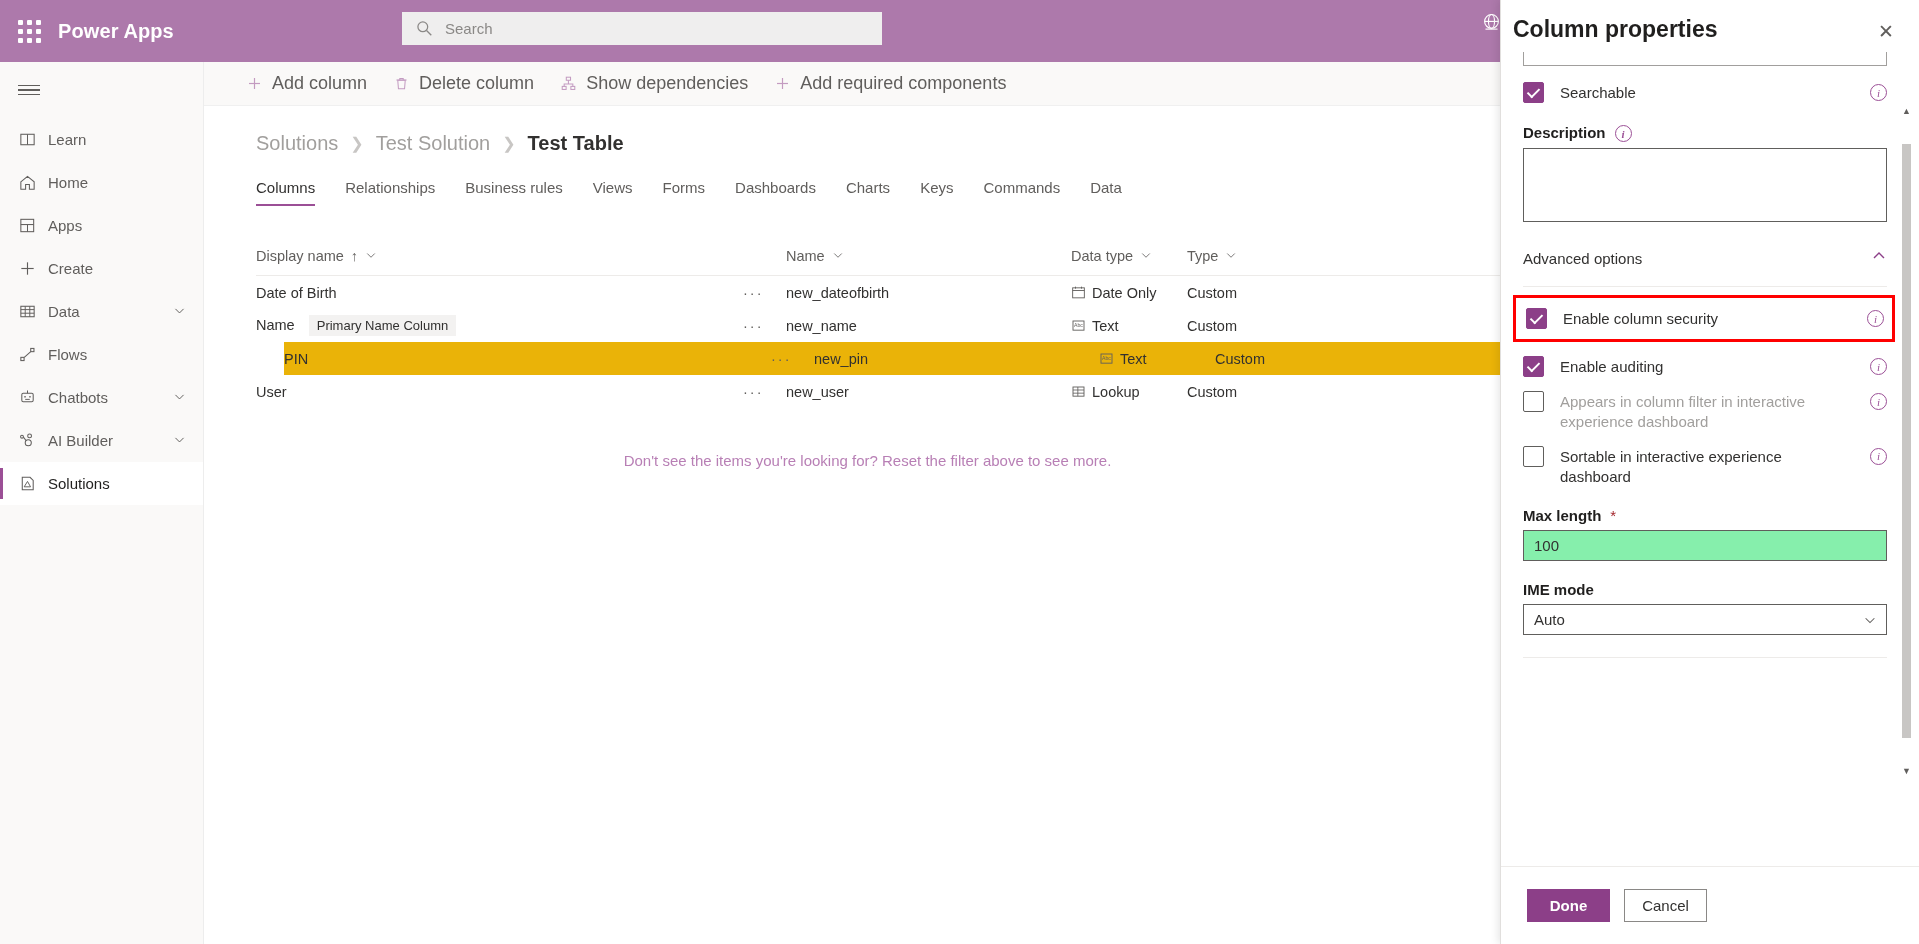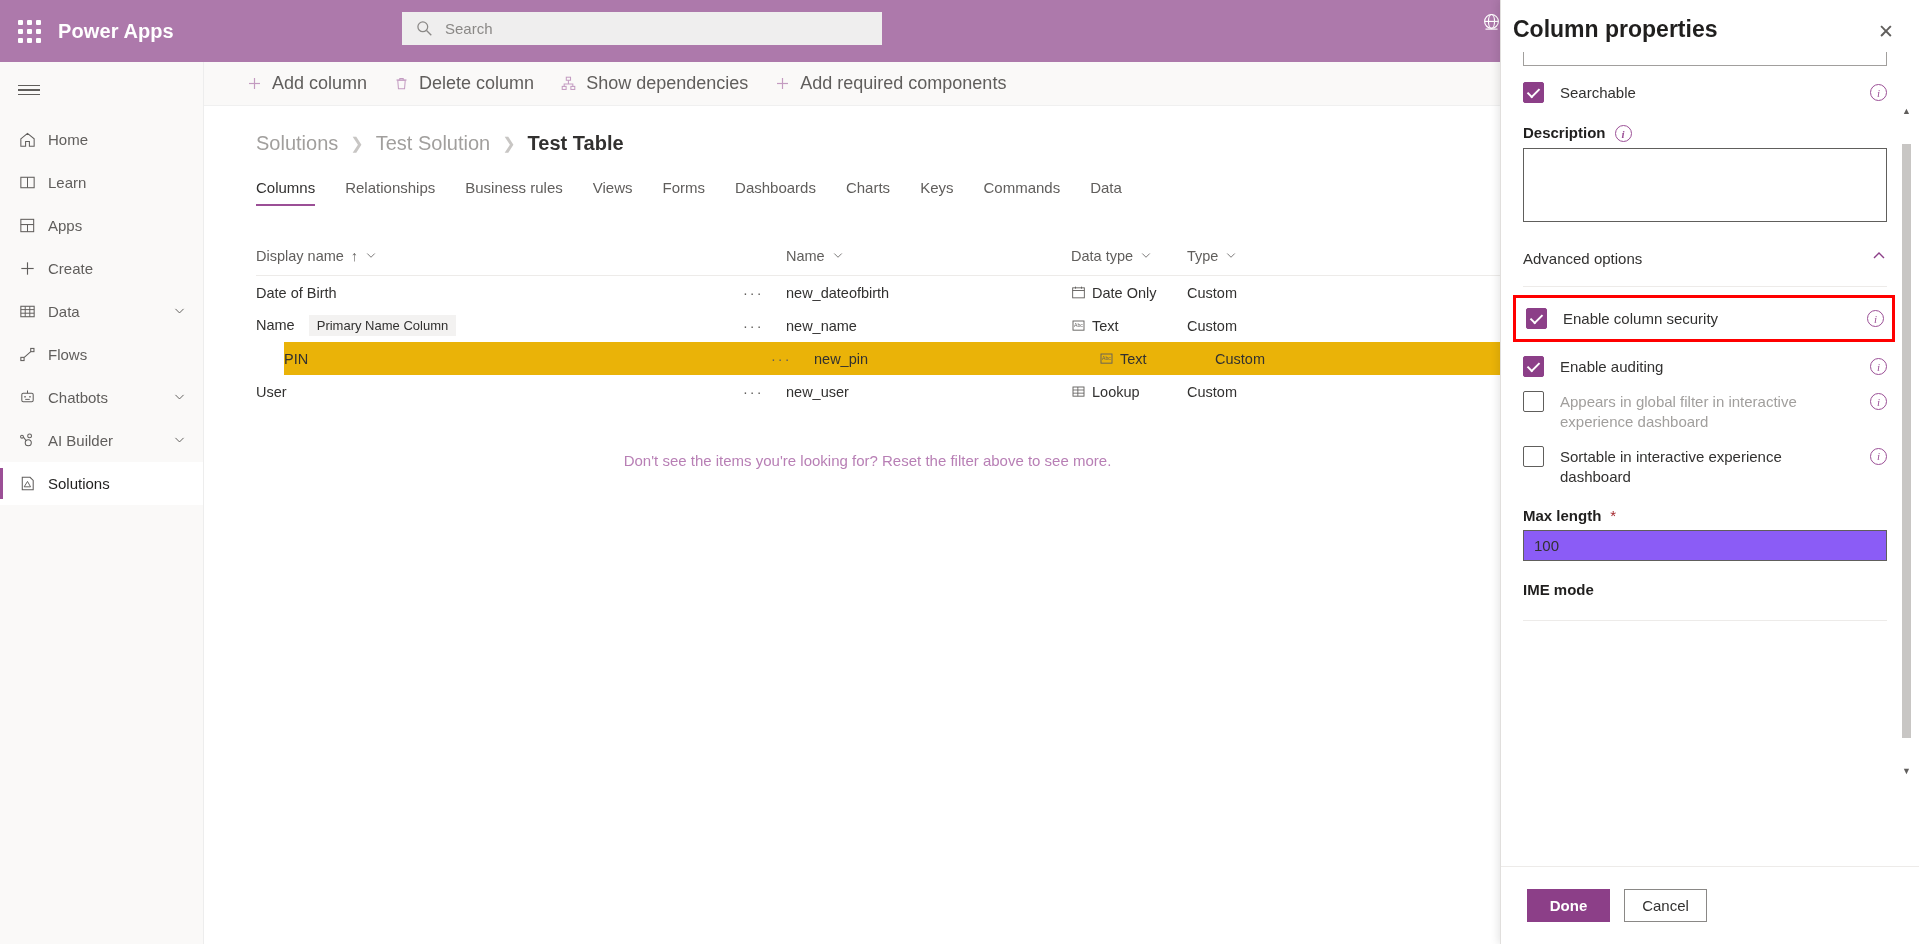--- a/index.html
+++ b/index.html
@@ -170,21 +170,21 @@
   }
   .section-head .t { font-size: 15px; color: #323130; }
   .section-head .c { color: #8c3f88; }
   .highlight-box {
     border: 3px solid #ff0000; margin: 8px -8px 4px -10px; padding: 4px 8px 4px 10px;
   }
   .highlight-box .chk-row { margin: 6px 0; }
   .txtinput {
     width: 100%; height: 31px; border: 1px solid #605e5c; padding: 0 10px;
     font-family: "Liberation Sans", sans-serif; font-size: 15px; color: #323130;
-    outline: none; background: #8b5cf6;
+    outline: none; background: #86efac;
   }
   .selectwrap { position: relative; width: 100%; }
   .selectwrap select {
     width: 100%; height: 31px; border: 1px solid #605e5c; padding: 0 28px 0 10px;
     font-family: "Liberation Sans", sans-serif; font-size: 15px; color: #323130;
     background: #fff; outline: none; appearance: none; cursor: pointer;
   }
   .selectwrap .arrow {
     position: absolute; right: 10px; top: 9px; pointer-events: none; color: #605e5c;
   }
@@ -264,34 +264,34 @@
       <div>
         <span></span>
           <span></span>
           <span></span>
       </div>
     </div>
 
     <div class="nav-item">
       <span class="ico">
         <svg width="19" height="19" viewBox="0 0 20 20">
-            <path d="M3 9.3 10 3.6l7 5.7V17h-5v-5H8v5H3z" fill="none" stroke="currentColor" stroke-width="1.1"></path>
-          </svg>
-      </span>
-      <span>Home</span>
-    </div>
-
-    <div class="nav-item">
-      <span class="ico">
-        <svg width="19" height="19" viewBox="0 0 20 20">
             <rect x="3" y="4.5" width="14" height="11" fill="none" stroke="currentColor" stroke-width="1.1"></rect>
             <line x1="10" y1="4.5" x2="10" y2="15.5" stroke="currentColor" stroke-width="1.1"></line>
           </svg>
       </span>
       <span>Learn</span>
+    </div>
+
+    <div class="nav-item">
+      <span class="ico">
+        <svg width="19" height="19" viewBox="0 0 20 20">
+            <path d="M3 9.3 10 3.6l7 5.7V17h-5v-5H8v5H3z" fill="none" stroke="currentColor" stroke-width="1.1"></path>
+          </svg>
+      </span>
+      <span>Home</span>
     </div>
 
     <div class="nav-item">
       <span class="ico">
         <svg width="19" height="19" viewBox="0 0 20 20">
             <rect x="3" y="3.5" width="13.5" height="13" fill="none" stroke="currentColor" stroke-width="1.1"></rect>
             <line x1="3" y1="9" x2="16.5" y2="9" stroke="currentColor" stroke-width="1.1"></line>
             <line x1="10" y1="9" x2="10" y2="16.5" stroke="currentColor" stroke-width="1.1"></line>
           </svg>
       </span>
@@ -609,38 +609,46 @@
       </div>
 
       <div class="chk-row">
         <div class="chk checked"></div>
         <div class="chk-label">Enable auditing</div>
         <div class="info-ico">i</div>
       </div>
 
       <div class="chk-row">
         <div class="chk"></div>
-        <div class="chk-label disabled">Appears in global filter in interactive experience dashboard</div>
+        <div class="chk-label disabled">Appears in column filter in interactive experience dashboard</div>
         <div class="info-ico">i</div>
       </div>
 
       <div class="chk-row">
         <div class="chk"></div>
         <div class="chk-label">Sortable in interactive experience dashboard</div>
         <div class="info-ico">i</div>
       </div>
 
       <div class="field-label">
         <span>Max length</span>
         <span class="req">*</span>
       </div>
       <input class="txtinput" type="text" value="100" style="">
 
       <div class="field-label">
         <span>IME mode</span>
+      </div>
+      <div class="selectwrap">
+        <select><option value="Auto">Auto</option><option value="Inactive">Inactive</option><option value="Active">Active</option><option value="Disabled">Disabled</option></select>
+        <span class="arrow">
+          <svg width="14" height="14" viewBox="0 0 16 16">
+              <polyline points="3,6 8,11 13,6" fill="none" stroke="currentColor" stroke-width="1.2"></polyline>
+            </svg>
+        </span>
       </div>
 
       <div class="panel-divider"></div>
 
       <div class="panel-scroll">
         <div class="track"></div>
         <div class="up">▲</div>
         <div class="thumb"></div>
         <div class="down">▼</div>
       </div>

